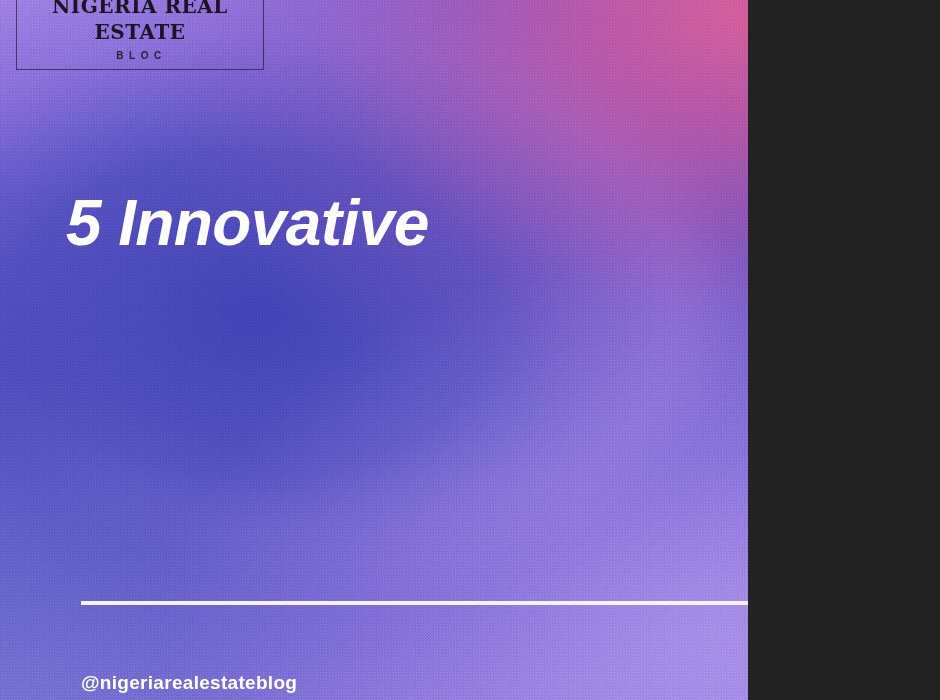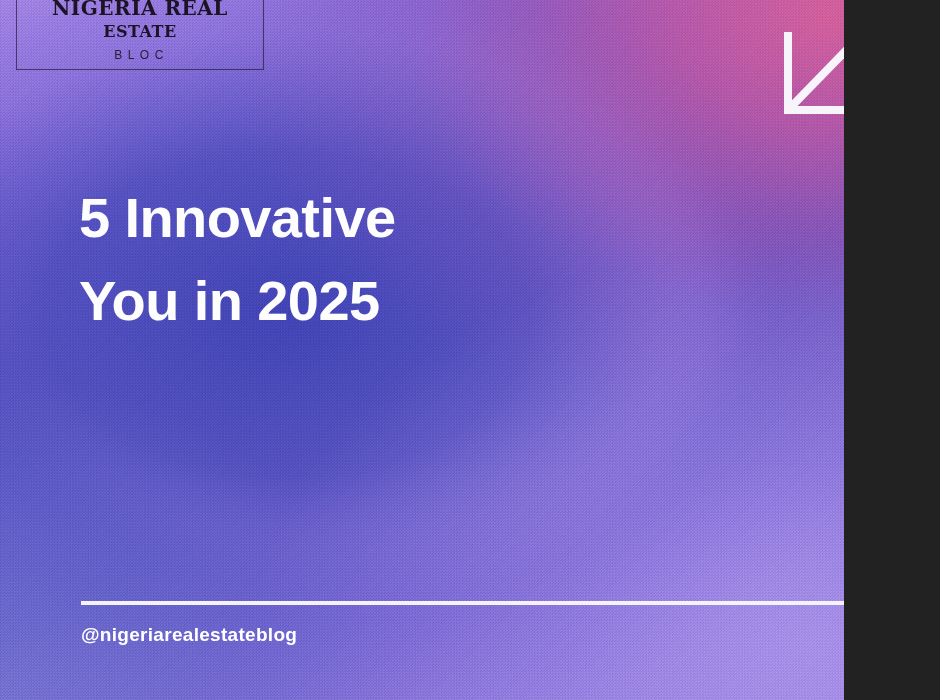--- a/index.html
+++ b/index.html
@@ -2,21 +2,21 @@
 <html><head>
 <meta charset="utf-8">
 <style>
   html, body {
     margin: 0;
     padding: 0;
     background: #222;
   }
   #canvas {
     position: relative;
-    width: 844px;
+    width: 748px;
     height: 700px;
     overflow: hidden;
     font-family: "Liberation Sans", sans-serif;
     background: #ef4444;
     isolation: isolate;
   }
 
   
   .bg-layer {
     position: absolute;
@@ -120,72 +120,73 @@
   }
   .logo-line1, .logo-line2 {
     font-family: "DejaVu Serif", "Liberation Serif", serif;
     font-weight: 700;
     color: #1c1426;
     letter-spacing: 0.5px;
     line-height: 1.0;
     white-space: nowrap;
   }
   .logo-line1 { font-size: 20px; }
-  .logo-line2 { font-size: 16px; margin-top: 6px; text-align: center; }
+  .logo-line2 { font-size: 20px; margin-top: 6px; text-align: center; }
   .logo-sub {
     font-family: "Liberation Sans", sans-serif;
-    font-size: 12px;
-    font-weight: 400;
+    font-size: 10px;
+    font-weight: 700;
     color: #2a2038;
     letter-spacing: 5.5px;
     margin-top: 9px;
     margin-left: 3px;
     line-height: 1;
   }
 
   
   #arrow-icon {
     position: absolute;
     left: 784px;
     top: 30px;
     width: 84px;
     height: 84px;
   }
   #arrow-icon svg { display: block; width: 84px; height: 84px; }
 
   
   #headline {
     position: absolute;
-    left: 79px;
+    left: 66px;
     top: 176px;
     width: 800px;
     color: #fdfdfd;
     font-family: "Liberation Sans", sans-serif;
     font-weight: 700;
-    font-size: 56px;
+    font-size: 64px;
     line-height: 1.49;
     letter-spacing: -0.6px;
+    font-style: italic;
   }
   #headline .hl {
     display: block;
     white-space: nowrap;
   }
 
   
   #divider {
     position: absolute;
     left: 81px;
     top: 601px;
     width: 777px;
     height: 4px;
     background: #f4f3fb;
   }
   .footer-text {
     position: absolute;
-    top: 624px;
+    top: 672px;
     color: #ffffff;
     font-family: "Liberation Sans", sans-serif;
     font-weight: 700;
     font-size: 19px;
     letter-spacing: 0.3px;
     white-space: nowrap;
   }
   #footer-handle { left: 81px; }
   #footer-website { left: 552px; }
 </style>
@@ -214,20 +215,19 @@
       <g stroke="#f7f5fb" stroke-width="8" fill="none" stroke-linecap="butt">
         <line x1="4" y1="2" x2="4" y2="80"></line>
         <line x1="0" y1="80" x2="80" y2="80"></line>
         <line x1="78" y1="4" x2="6" y2="78"></line>
       </g>
     </svg>
   </div>
 
   <div id="headline">
     <span class="hl">5 Innovative</span>
-    <span class="hl">You in 2025</span>
   </div>
 
   <div id="divider"></div>
 
   <div class="footer-text" id="footer-handle">@nigeriarealestateblog</div>
 
 </div>
 
 </body></html>

